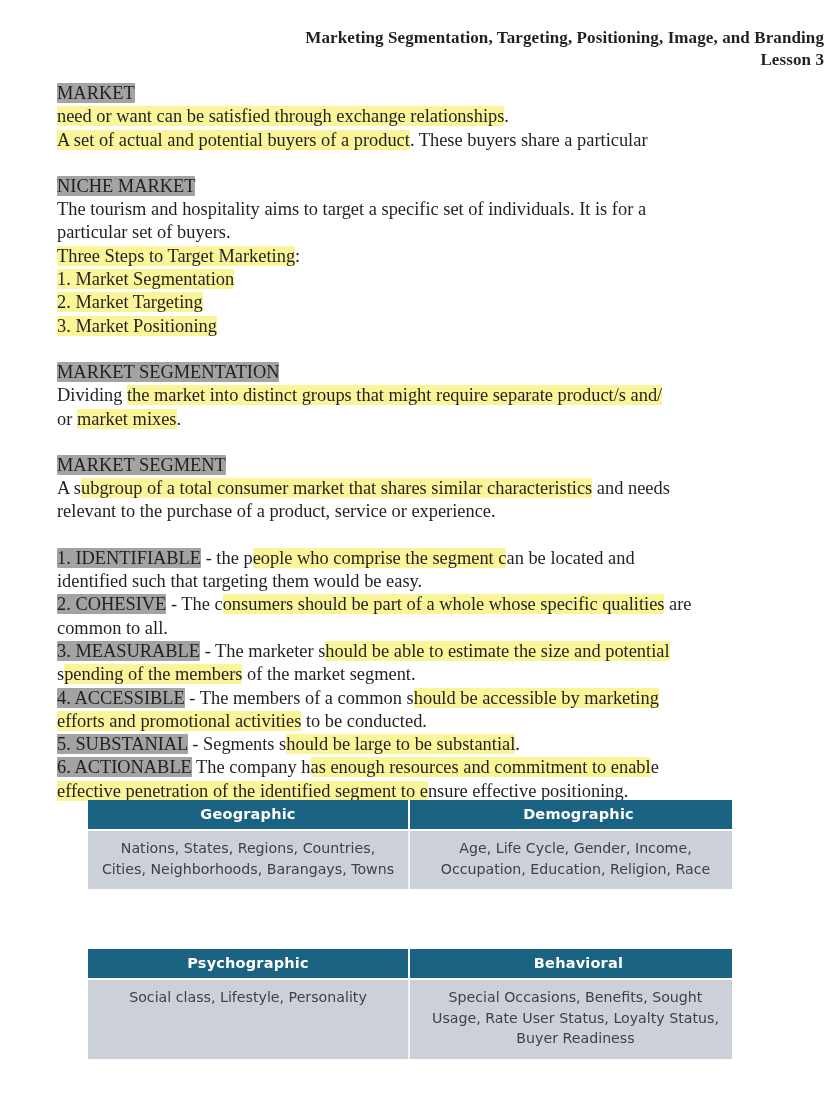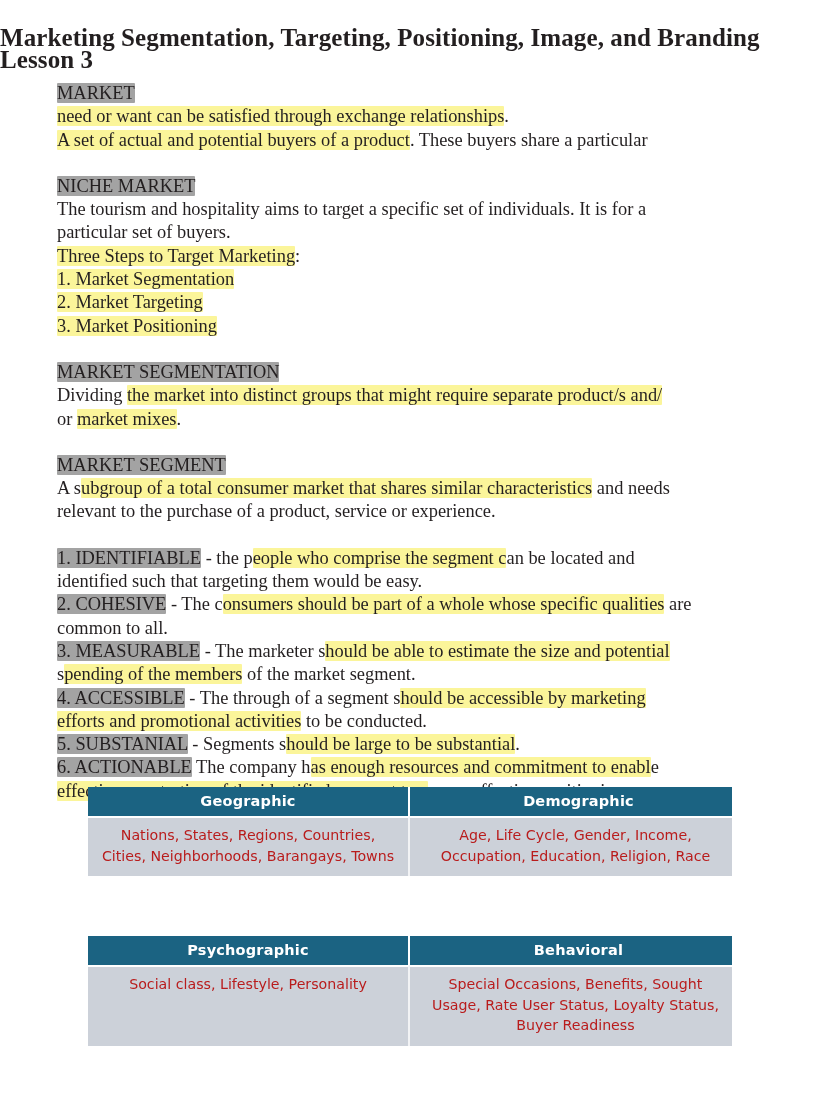--- a/index.html
+++ b/index.html
@@ -21,22 +21,22 @@
     inset: 0;
     background: #ffffff;
   }
 
   
   .doc-title {
     position: absolute;
     top: 27px;
     left: 0;
     width: 824px;
-    text-align: left;
-    font-size: 25px;
+    text-align: right;
+    font-size: 17px;
     font-weight: bold;
     line-height: 22px;
     letter-spacing: 0.1px;
   }
   .doc-title .line2 { display: block; }
 
   
   .body-block {
     position: absolute;
     top: 82px;
@@ -54,20 +54,21 @@
   .hc { background: #a3a3a3; border-radius: 1px; box-decoration-break: clone; -webkit-box-decoration-break: clone; }
 
   
   .seg-table {
     position: absolute;
     left: 88px;
     width: 644px;
     border-collapse: separate;
     border-spacing: 0;
     font-family: "DejaVu Sans", "Liberation Sans", sans-serif;
+    margin-top: 13px;
   }
   #table-geo-demo { top: 787px; }
   #table-psych-behav { top: 936px; }
 
   .seg-table table {
     width: 100%;
     border-collapse: separate;
     border-spacing: 0;
   }
   .seg-table th {
@@ -76,21 +77,21 @@
     font-size: 14.5px;
     font-weight: bold;
     padding: 6px 4px 7px 4px;
     text-align: center;
     border-right: 2px solid #ffffff;
     letter-spacing: 0.2px;
   }
   .seg-table th:last-child { border-right: none; }
   .seg-table td {
     background: #ccd1d9;
-    color: #b91c1c;
+    color: #404040;
     font-size: 14.2px;
     line-height: 20.5px;
     padding: 7px 10px 10px 10px;
     text-align: center;
     vertical-align: top;
     border-right: 2px solid #f2f3f5;
     border-top: 2px solid #ffffff;
   }
   .seg-table td:last-child { border-right: none; }
   .seg-table .col-left  { width: 50%; }
@@ -148,21 +149,21 @@
 
       <div class="line"><span class="hc">1. IDENTIFIABLE</span><span> - the p</span><span class="hy">eople who comprise the segment c</span><span>an be located and</span></div>
       <div class="line">identified such that targeting them would be easy.</div>
 
       <div class="line"><span class="hc">2. COHESIVE</span><span> - The c</span><span class="hy">onsumers should be part of a whole whose specific qualities</span><span> are</span></div>
       <div class="line">common to all.</div>
 
       <div class="line"><span class="hc">3. MEASURABLE</span><span> - The marketer s</span><span class="hy">hould be able to estimate the size and potential</span></div>
       <div class="line"><span>s</span><span class="hy">pending of the members</span><span> of the market segment.</span></div>
 
-      <div class="line"><span class="hc">4. ACCESSIBLE</span><span> - The through of a segment s</span><span class="hy">hould be accessible by marketing</span></div>
+      <div class="line"><span class="hc">4. ACCESSIBLE</span><span> - The members of a common s</span><span class="hy">hould be accessible by marketing</span></div>
       <div class="line"><span class="hy">efforts and promotional activities</span><span> to be conducted.</span></div>
 
       <div class="line"><span class="hc">5. SUBSTANIAL</span><span> - Segments s</span><span class="hy">hould be large to be substantial</span><span>.</span></div>
 
       <div class="line"><span class="hc">6. ACTIONABLE</span><span> The company h</span><span class="hy">as enough resources and commitment to enabl</span><span>e</span></div>
       <div class="line"><span class="hy">effective penetration of the identified segment to e</span><span>nsure effective positioning.</span></div>
     </div>
 
   </div>
 

